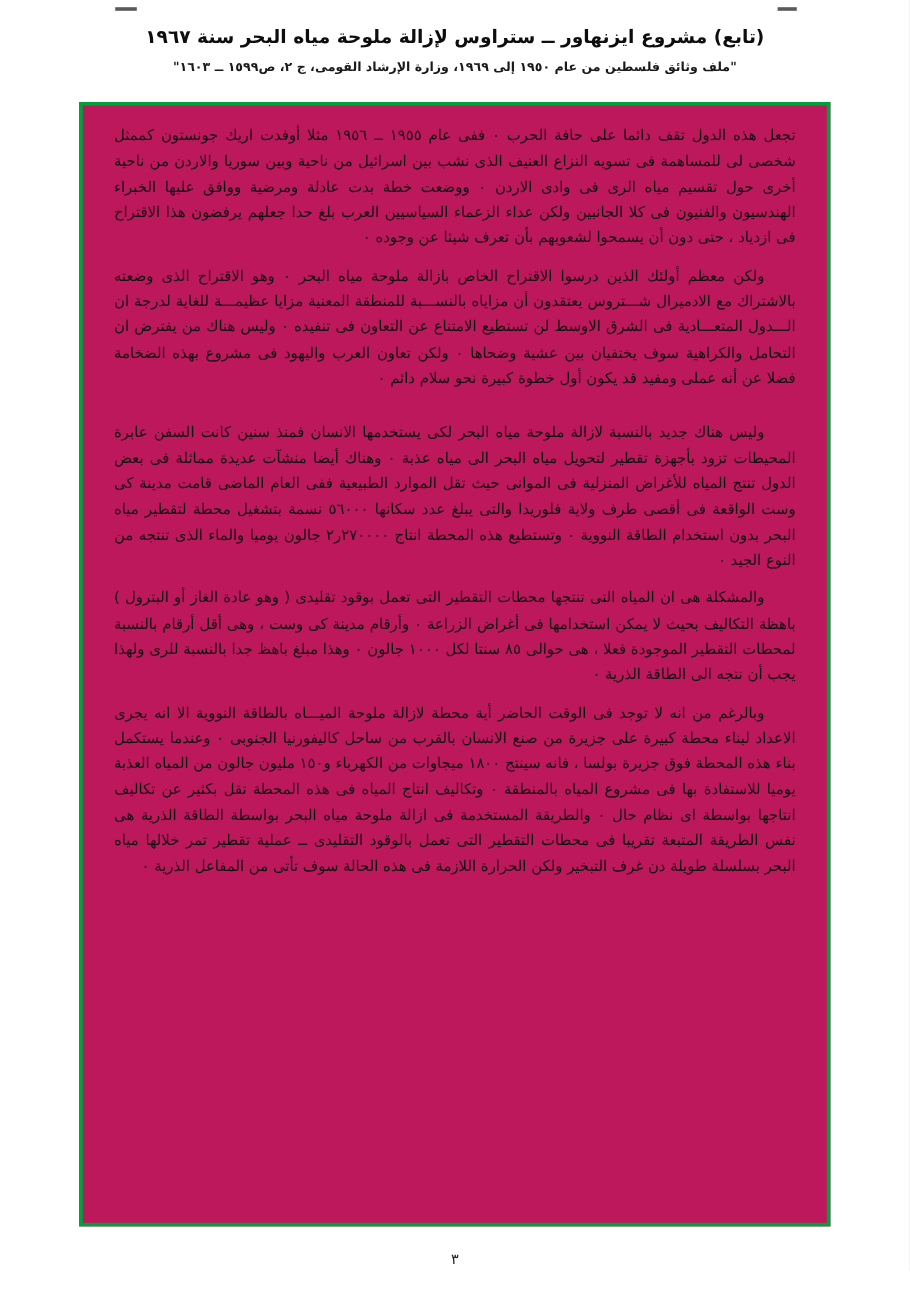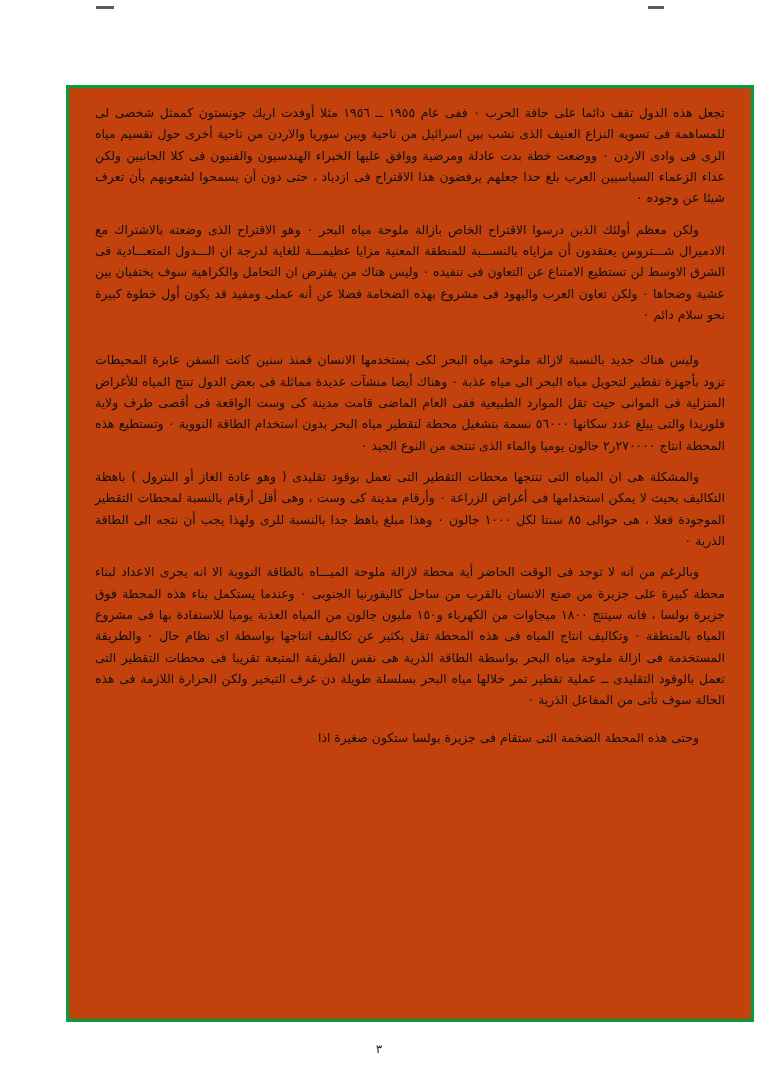--- a/index.html
+++ b/index.html
@@ -60,24 +60,24 @@
     font-weight: bold;
     font-size: 10.5px;
     color: #1a1a1a;
     direction: rtl;
   }
 
   .frame {
     position: absolute;
     top: 85px;
     left: 66px;
-    width: 688px;
+    width: 626px;
     height: 937px;
     border: 3px solid #00a03c;
-    background: #c2410c;
+    background: #be185d;
     box-sizing: border-box;
   }
 
   .content {
     position: absolute;
     top: 14px;
     left: 26px;
     right: 26px;
     bottom: 10px;
     direction: rtl;
@@ -123,36 +123,39 @@
 </head>
 <body>
 
 <div class="page">
 
   <div class="top-marks">
     <div class="mark m1"></div>
     <div class="mark m2"></div>
   </div>
 
+  <div class="header">
+    <div class="doc-title">(تابع) مشروع ايزنهاور ــ ستراوس لإزالة ملوحة مياه البحر سنة ١٩٦٧</div>
+    <div class="doc-subtitle">"ملف وثائق فلسطين من عام ١٩٥٠ إلى ١٩٦٩، وزارة الإرشاد القومى، ج ٢، ص١٥٩٩ ــ ١٦٠٣"</div>
+  </div>
 
   <div class="frame">
     <div class="content">
 
       <p class="para">تجعل هذه الدول تقف دائما على حافة الحرب ٠ ففى عام ١٩٥٥ ــ ١٩٥٦ مثلا أوفدت اريك جونستون كممثل شخصى لى للمساهمة فى تسويه النزاع العنيف الذى نشب بين اسرائيل من ناحية وبين سوريا والاردن من ناحية أخرى حول تقسيم مياه الرى فى وادى الاردن ٠ ووضعت خطة بدت عادلة ومرضية ووافق عليها الخبراء الهندسيون والفنيون فى كلا الجانبين ولكن عداء الزعماء السياسيين العرب بلغ حدا جعلهم يرفضون هذا الاقتراح فى ازدياد ، حتى دون أن يسمحوا لشعوبهم بأن تعرف شيئا عن وجوده ٠</p>
       <p class="para indent">ولكن معظم أولئك الذين درسوا الاقتراح الخاص بازالة ملوحة مياه البحر ٠ وهو الاقتراح الذى وضعته بالاشتراك مع الادميرال شـــتروس يعتقدون أن مزاياه بالنســـبة للمنطقة المعنية مزايا عظيمـــة للغاية لدرجة ان الـــدول المتعـــادية فى الشرق الاوسط لن تستطيع الامتناع عن التعاون فى تنفيده ٠ وليس هناك من يفترض ان التحامل والكراهية سوف يختفيان بين عشية وضحاها ٠ ولكن تعاون العرب واليهود فى مشروع بهذه الضخامة فضلا عن أنه عملى ومفيد قد يكون أول خطوة كبيرة نحو سلام دائم ٠</p>
 
       <div class="spacer-lg"></div>
 
 
       <p class="para indent">وليس هناك جديد بالنسبة لازالة ملوحة مياه البحر لكى يستخدمها الانسان فمنذ سنين كانت السفن عابرة المحيطات تزود بأجهزة تقطير لتحويل مياه البحر الى مياه عذبة ٠ وهناك أيضا منشآت عديدة مماثلة فى بعض الدول تنتج المياه للأغراض المنزلية فى الموانى حيث تقل الموارد الطبيعية ففى العام الماضى قامت مدينة كى وست الواقعة فى أقصى طرف ولاية فلوريدا والتى يبلغ عدد سكانها ٥٦٠٠٠ نسمة بتشغيل محطة لتقطير مياه البحر بدون استخدام الطاقة النووية ٠ وتستطيع هذه المحطة انتاج ٢٧٠٠٠٠ر٢ جالون يوميا والماء الذى تنتجه من النوع الجيد ٠</p>
       <p class="para indent">والمشكلة هى ان المياه التى تنتجها محطات التقطير التى تعمل بوقود تقليدى ( وهو عادة الغاز أو البترول ) باهظة التكاليف بحيث لا يمكن استخدامها فى أغراض الزراعة ٠ وأرقام مدينة كى وست ، وهى أقل أرقام بالنسبة لمحطات التقطير الموجودة فعلا ، هى حوالى ٨٥ سنتا لكل ١٠٠٠ جالون ٠ وهذا مبلغ باهظ جدا بالنسبة للرى ولهذا يجب أن نتجه الى الطاقة الذرية ٠</p>
       <p class="para indent">وبالرغم من انه لا توجد فى الوقت الحاضر أية محطة لازالة ملوحة الميـــاه بالطاقة النووية الا انه يجرى الاعداد لبناء محطة كبيرة على جزيرة من صنع الانسان بالقرب من ساحل كاليفورنيا الجنوبى ٠ وعندما يستكمل بناء هذه المحطة فوق جزيرة بولسا ، فانه سينتج ١٨٠٠ ميجاوات من الكهرباء و١٥٠ مليون جالون من المياه العذبة يوميا للاستفادة بها فى مشروع المياه بالمنطقة ٠ وتكاليف انتاج المياه فى هذه المحطة تقل بكثير عن تكاليف انتاجها بواسطة اى نظام حال ٠ والطريقة المستخدمة فى ازالة ملوحة مياه البحر بواسطة الطاقة الذرية هى نفس الطريقة المتبعة تقريبا فى محطات التقطير التى تعمل بالوقود التقليدى ــ عملية تقطير تمر خلالها مياه البحر بسلسلة طويلة دن غرف التبخير ولكن الحرارة اللازمة فى هذه الحالة سوف تأتى من المفاعل الذرية ٠</p>
 
       <div class="spacer-sm"></div>
 
-      <p class="para indent">وحتى هذه المحطة الضخمة التى ستقام فى جزيرة بولسا ستكون صغيرة اذا</p>
 
     </div>
   </div>
 
   <div class="page-number">٣</div>
 
 </div>
 
 </body></html>

